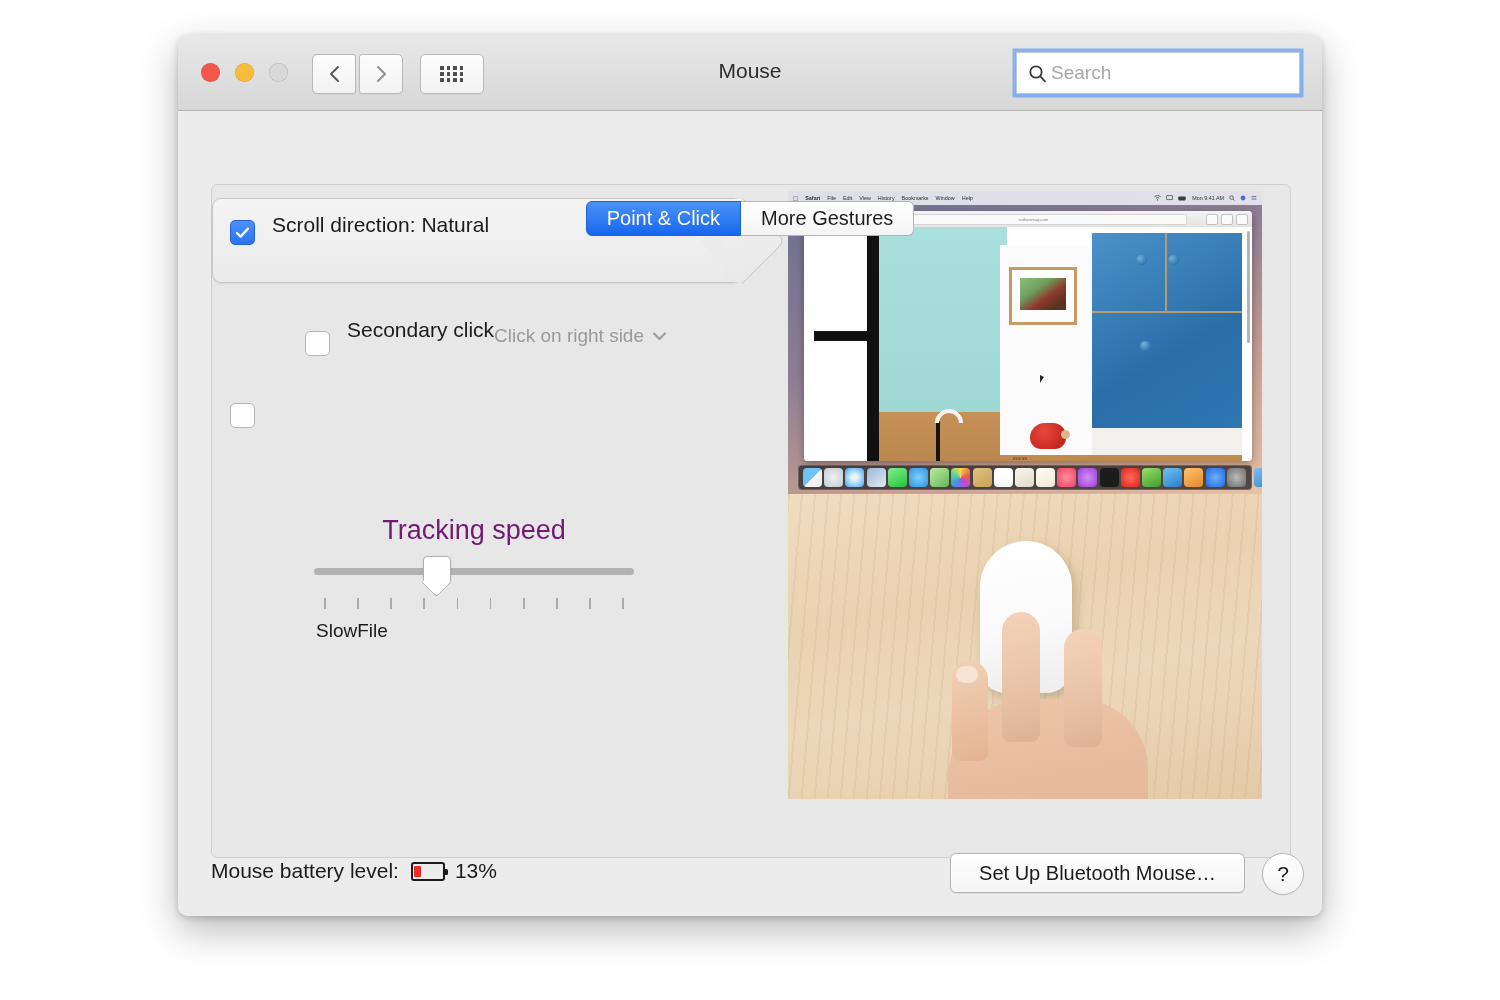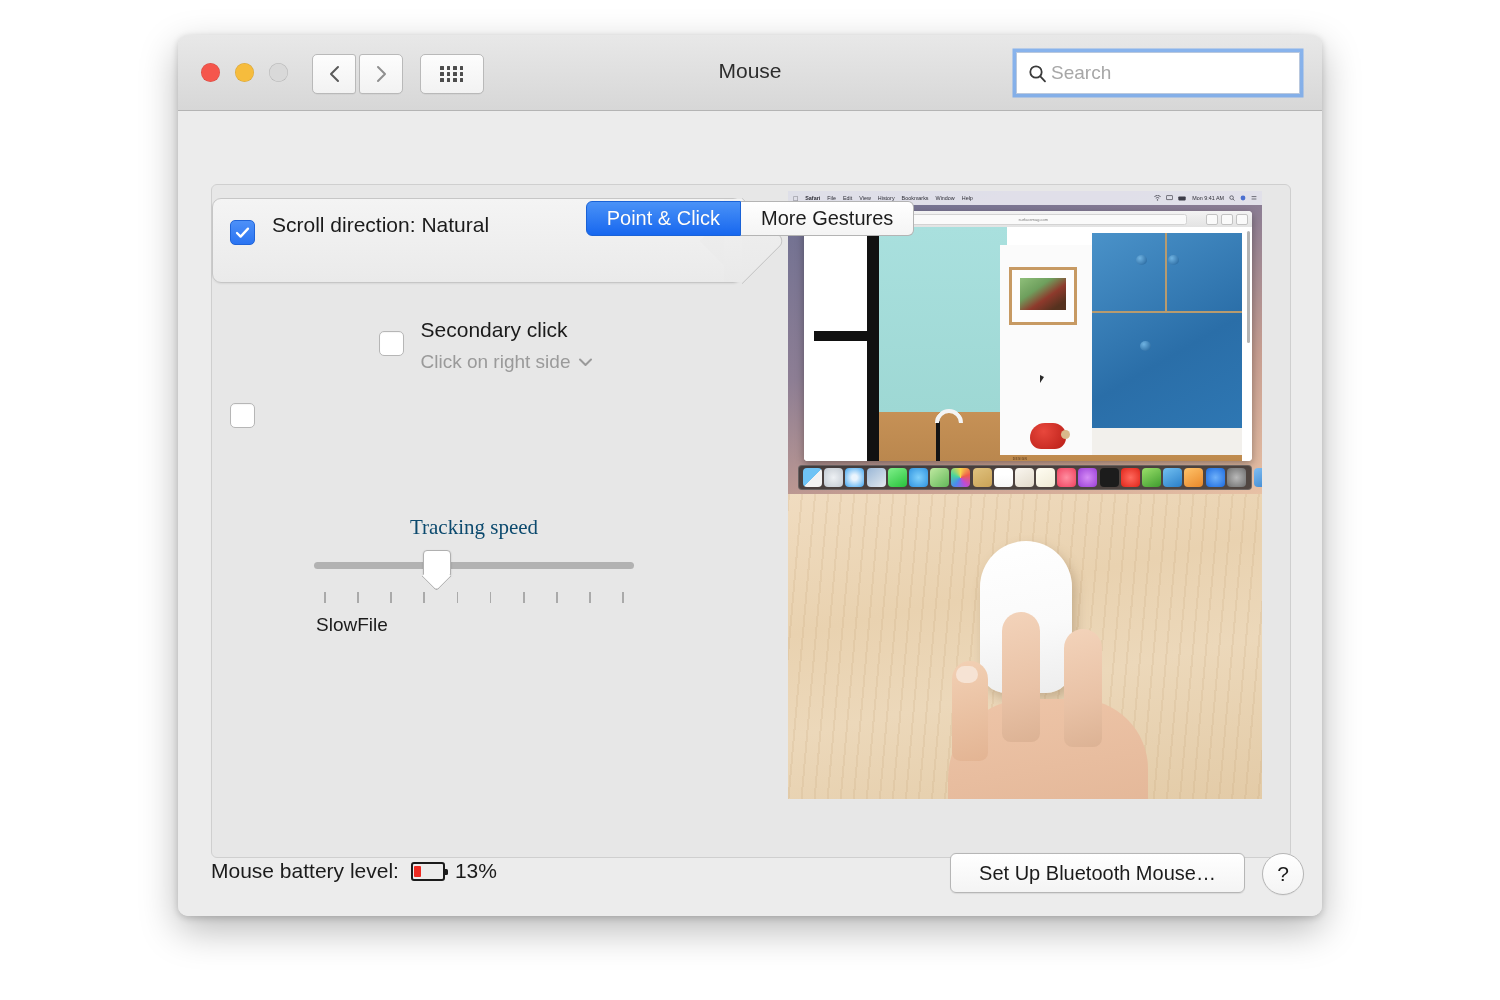--- a/index.html
+++ b/index.html
@@ -159,30 +159,30 @@
     border: 1px solid #2064d8;
     display: flex; align-items: center; justify-content: center;
   }
   .cbox.off {
     background: #ffffff;
     border: 1px solid #b6b6b6;
     box-shadow: inset 0 1px 1px rgba(0,0,0,0.04);
   }
   #opt-scroll .cbox { margin-top: 8px; }
 
-  .opt-texts { display: flex; flex-direction: column; }
+  .opt-texts { display: flex; flex-direction: row; }
   .opt-title { font-size: 21px; color: #1b1b1b; line-height: 26px; }
   .opt-sub {
     font-size: 19px; color: #9a9a9a; line-height: 26px; margin-top: 6px;
     display: flex; align-items: center; gap: 8px;
   }
 
   
   #slider-area { position: absolute; left: 102px; top: 330px; width: 320px; }
-  #slider-label { font-size: 21px; color: #0c4a6e; text-align: center; font-family: Liberation Serif, serif; }
+  #slider-label { font-size: 27px; color: #701a75; text-align: center; }
   #track-wrap { position: relative; margin-top: 22px; height: 8px; }
   #track {
     position: absolute; left: 0; right: 0; top: 0;
     height: 7px; border-radius: 4px; background: #b2b2b2;
   }
   #thumb {
     position: absolute; left: 109px; top: -12px;
     width: 26px; height: 24px;
     background: #ffffff;
     border: 1px solid #b0b0b0;

